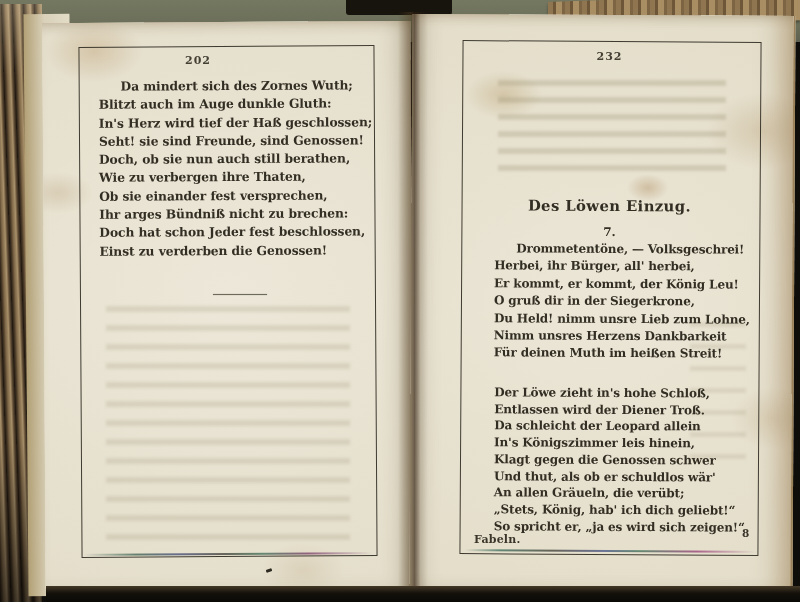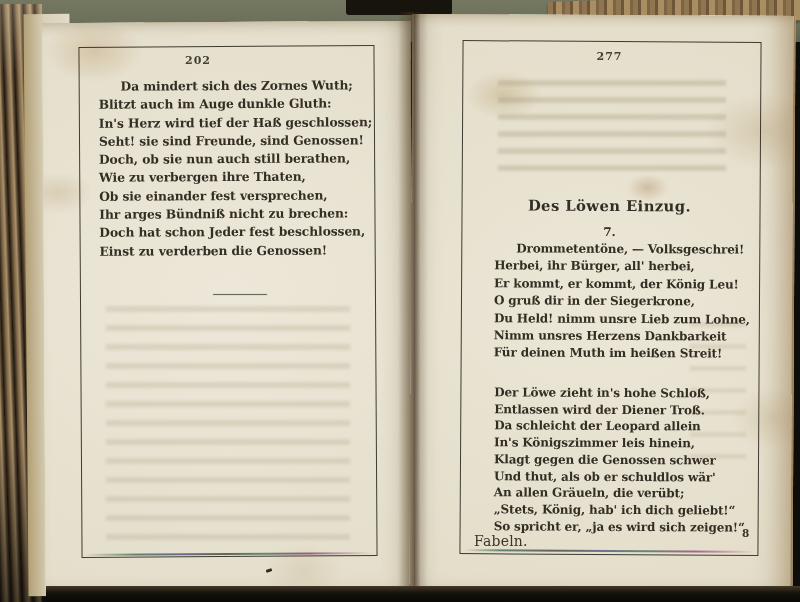--- a/index.html
+++ b/index.html
@@ -69,21 +69,21 @@
   .pagenum-left{left:80px;top:54px;width:236px;}
   .pagenum-right{left:461px;top:50px;width:297px;}
   .poem .line{white-space:nowrap;}
   .poem-left{position:absolute;left:99px;top:77px;width:280px;font-size:12.3px;line-height:18.3px;letter-spacing:-.1px;transform:rotate(-.3deg);}
   .divider{position:absolute;left:213px;top:294px;width:54px;height:1px;background:#6e6a5a;box-shadow:0 0 1px rgba(110,106,90,.8);}
   .poem-title{position:absolute;left:461px;top:197px;width:297px;text-align:center;font-size:14.8px;letter-spacing:.4px;transform:rotate(.3deg);}
   .section-num{position:absolute;left:461px;top:225px;width:297px;text-align:center;font-size:12px;transform:rotate(.3deg);}
   .stanza-1{position:absolute;left:494px;top:241px;width:262px;font-size:12px;line-height:17.4px;letter-spacing:-.15px;transform:rotate(.3deg);}
   .stanza-2{position:absolute;left:494px;top:385px;width:266px;font-size:12px;line-height:16.7px;letter-spacing:-.15px;transform:rotate(.3deg);}
   .indent{text-indent:22px;}
-  .sig-label{position:absolute;left:474px;top:533px;font-size:14px;letter-spacing:.2px;color:#3a352a;font-weight:normal;}
+  .sig-label{position:absolute;left:474px;top:533px;font-size:11px;letter-spacing:.2px;color:#3a352a;font-weight:bold;}
   .sheet-num{position:absolute;left:742px;top:527px;font-size:10.5px;color:#3a352a;font-weight:bold;}
   .speck{position:absolute;left:266px;top:569px;width:6px;height:3px;background:#2d2a21;border-radius:1px;transform:rotate(-20deg);}
 </style>
 </head>
 <body>
 
 <div id="scene">
 
   <div class="bg-top"></div>
   <div class="top-edge-right"></div>
@@ -116,21 +116,21 @@
     <div class="line">Wie zu verbergen ihre Thaten,</div>
     <div class="line">Ob sie einander fest versprechen,</div>
     <div class="line">Ihr arges Bündniß nicht zu brechen:</div>
     <div class="line">Doch hat schon Jeder fest beschlossen,</div>
     <div class="line">Einst zu verderben die Genossen!</div>
   </div>
 
   <div class="divider"></div>
   <div class="speck"></div>
 
-  <div class="pagenum pagenum-right">277</div>
+  <div class="pagenum pagenum-right">232</div>
 
   <div class="poem-title ink">Des Löwen Einzug.</div>
   <div class="section-num ink">7.</div>
 
   <div class="poem stanza-1 ink">
     <div class="line indent">Drommetentöne, — Volksgeschrei!</div>
     <div class="line">Herbei, ihr Bürger, all' herbei,</div>
     <div class="line">Er kommt, er kommt, der König Leu!</div>
     <div class="line">O gruß dir in der Siegerkrone,</div>
     <div class="line">Du Held! nimm unsre Lieb zum Lohne,</div>

